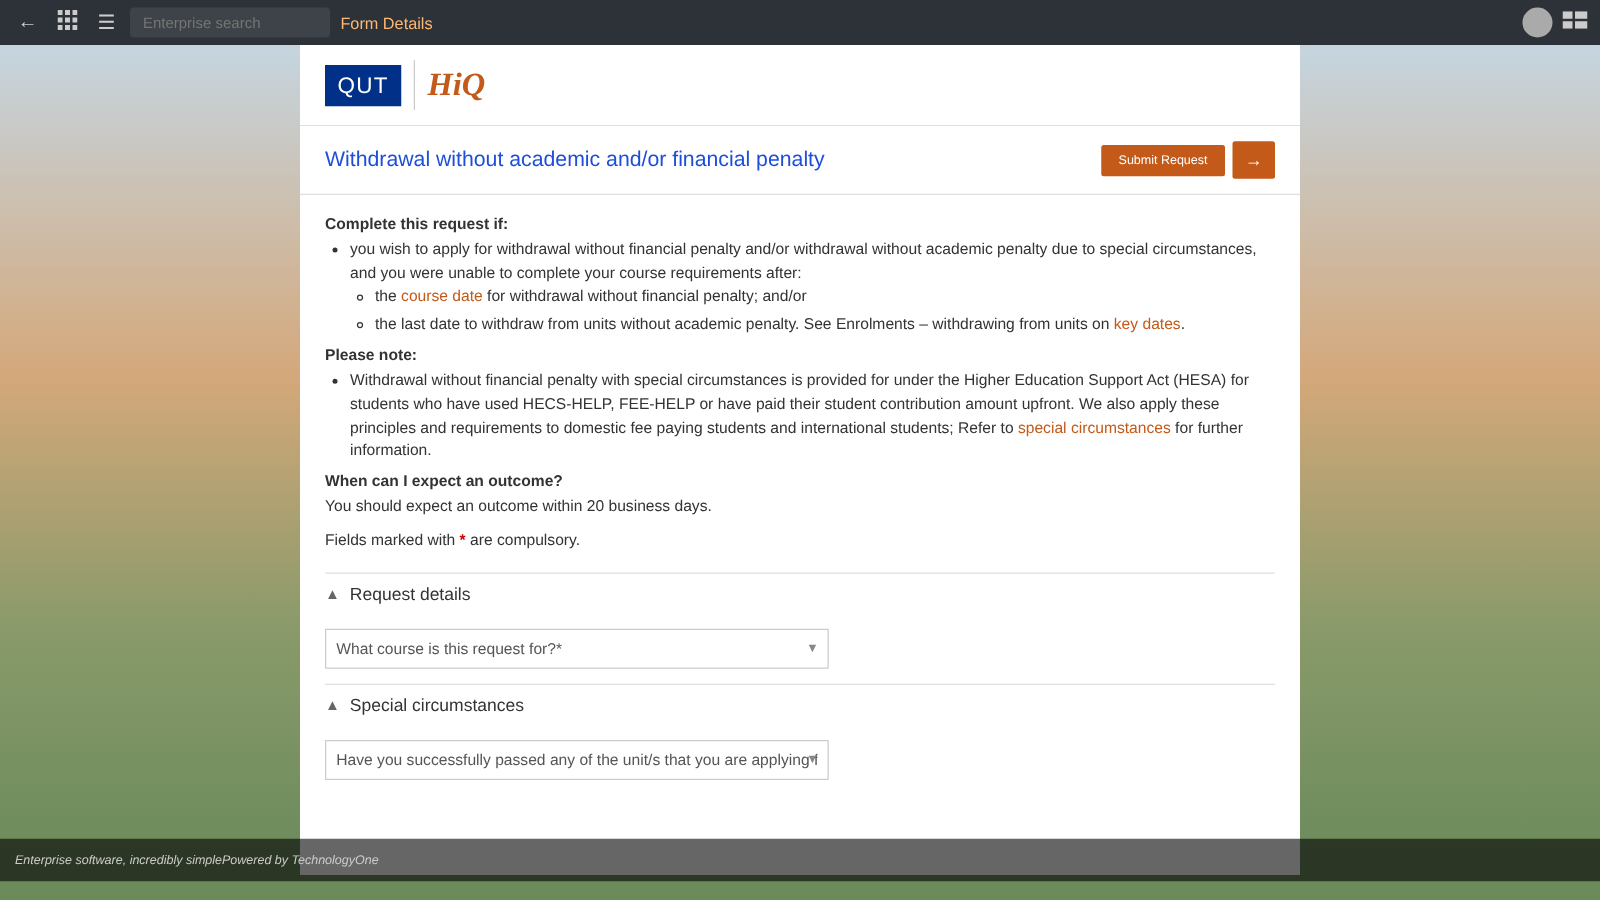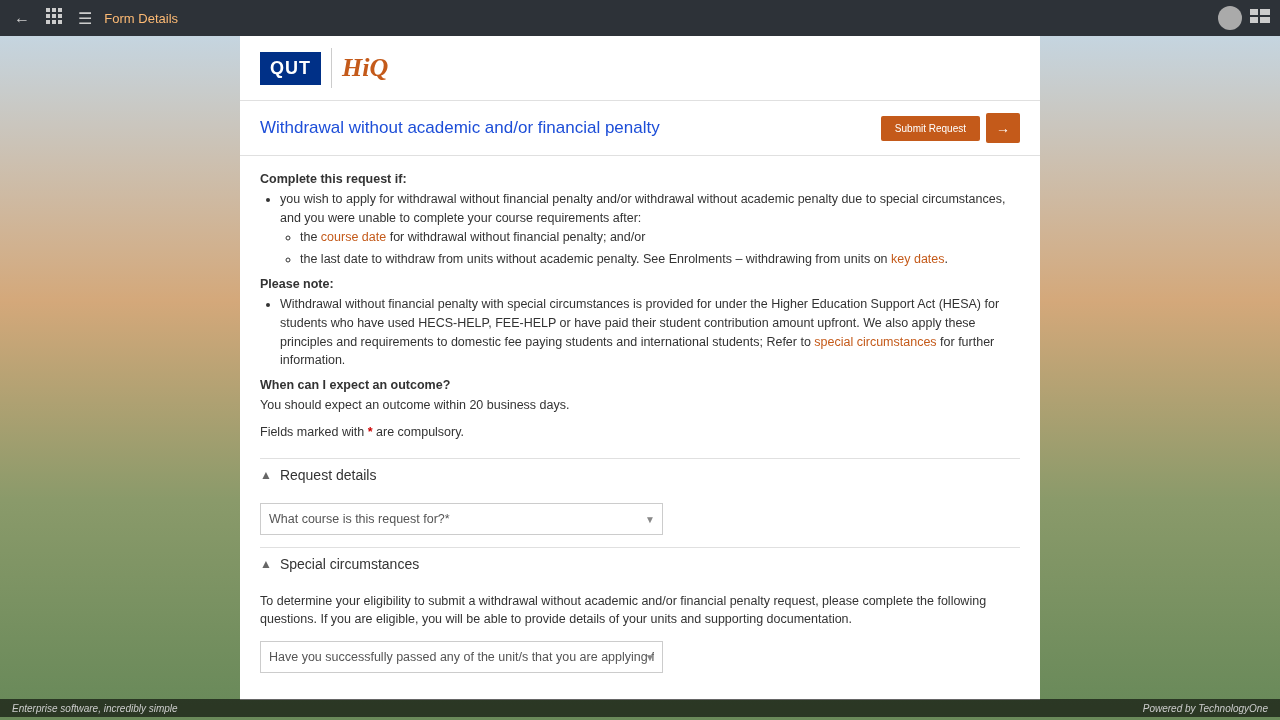--- a/index.html
+++ b/index.html
@@ -67,21 +67,21 @@
     .form-header {
       background: #fff;
       padding: 12px 20px;
       border-bottom: 1px solid #e0e0e0;
       display: flex;
       align-items: center;
     }
     .logo-qut {
       background: #003087;
       color: #fff;
-      font-weight: bold;
+      font-weight: normal;
       font-size: 18px;
       padding: 6px 10px;
       letter-spacing: 1px;
     }
     .logo-divider {
       width: 1px;
       height: 40px;
       background: #ccc;
       margin: 0 10px;
     }
@@ -199,28 +199,27 @@
       font-size: 10px;
       color: #888;
       pointer-events: none;
     }
 
     .special-circ-text { margin-bottom: 12px; line-height: 1.5; color: #333; }
 
     
     .statusbar {
       position: absolute;
-      bottom: 3px;
+      bottom: 15px;
       left: 0;
       right: 0;
-      height: 18px;
+      height: 34px;
       background: rgba(0,0,0,0.6);
       display: flex;
       align-items: center;
-      justify-content: space-between;
       padding: 0 12px;
       z-index: 20;
     }
     .statusbar-text { color: #ccc; font-size: 10px; font-style: italic; }
   </style>
 </head>
 <body>
 
 <div class="bg"></div>
 
@@ -234,20 +233,21 @@
           <rect x="12" y="0" width="4" height="4"></rect>
         <rect x="0" y="6" width="4" height="4"></rect>
           <rect x="6" y="6" width="4" height="4"></rect>
           <rect x="12" y="6" width="4" height="4"></rect>
         <rect x="0" y="12" width="4" height="4"></rect>
           <rect x="6" y="12" width="4" height="4"></rect>
           <rect x="12" y="12" width="4" height="4"></rect>
       </svg>
     </span>
     <span class="topbar-icon">☰</span>
+    <input class="topbar-search" type="text" placeholder="Enterprise search" style="">
   </div>
   <div class="topbar-center">
     <span>Form Details</span>
   </div>
   <div class="topbar-right">
     <div class="topbar-avatar"></div>
     <span class="topbar-grid">
       <svg width="20" height="14" viewBox="0 0 20 14" fill="#ccc">
         <rect x="0" y="0" width="8" height="6"></rect>
           <rect x="10" y="0" width="10" height="6"></rect>
@@ -317,21 +317,20 @@
           </select>
         </div>
       </div>
 
 
       <div class="section-header">
         <span class="section-toggle">▲</span>
         <span>Special circumstances</span>
       </div>
 
-      <p class="special-circ-text">To determine your eligibility to submit a withdrawal without academic and/or financial penalty request, please complete the following questions. If you are eligible, you will be able to provide details of your units and supporting documentation.</p>
 
       <div class="form-group">
         <div class="select-wrapper">
           <select class="form-select">
             <option value="">Have you successfully passed any of the unit/s that you are applying for?*</option>
           </select>
         </div>
       </div>
 
     </div>

